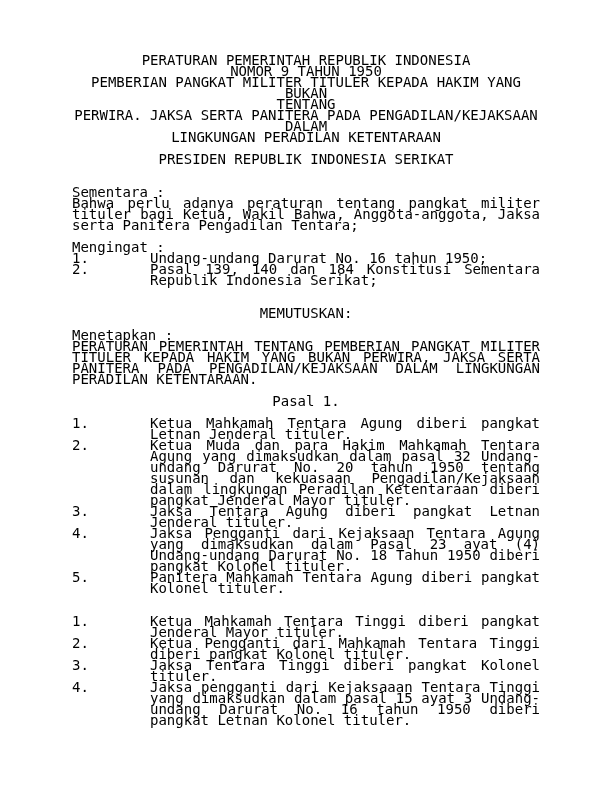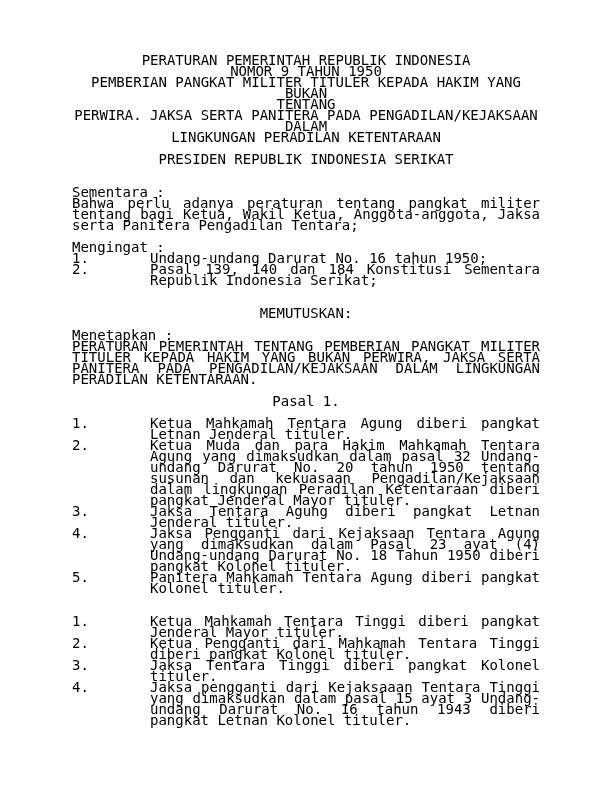--- a/index.html
+++ b/index.html
@@ -27,21 +27,21 @@
     <div>TENTANG</div>
     <div>PERWIRA. JAKSA SERTA PANITERA PADA PENGADILAN/KEJAKSAAN DALAM</div>
     <div>LINGKUNGAN PERADILAN KETENTARAAN</div>
   </div>
   <div class="gap"></div>
   <div class="center">PRESIDEN REPUBLIK INDONESIA SERIKAT</div>
   <div class="gap"></div>
     <div class="gap"></div>
 
   <div>Sementara :</div>
-  <div class="just">Bahwa perlu adanya peraturan tentang pangkat militer tentang bagi Ketua, Wakil Ketua, Anggota-anggota, Jaksa serta Panitera Pengadilan Tentara;</div>
+  <div class="just">Bahwa perlu adanya peraturan tentang pangkat militer tituler bagi Ketua, Wakil Bahwa, Anggota-anggota, Jaksa serta Panitera Pengadilan Tentara;</div>
   <div class="gap"></div>
 
   <div>Mengingat :</div>
   <div class="item">
     <span class="num">1.</span>
     <span class="txt">Undang-undang Darurat No. 16 tahun 1950;</span>
   </div>
   <div class="item">
     <span class="num">2.</span>
     <span class="txt">Pasal 139, 140 dan 184 Konstitusi Sementara Republik Indonesia Serikat;</span>
@@ -88,15 +88,15 @@
   <div class="item">
     <span class="num">2.</span>
     <span class="txt">Ketua Pengganti dari Mahkamah Tentara Tinggi diberi pangkat Kolonel tituler.</span>
   </div>
   <div class="item">
     <span class="num">3.</span>
     <span class="txt">Jaksa Tentara Tinggi diberi pangkat Kolonel tituler.</span>
   </div>
   <div class="item">
     <span class="num">4.</span>
-    <span class="txt">Jaksa pengganti dari Kejaksaaan Tentara Tinggi yang dimaksudkan dalam pasal 15 ayat 3 Undang-undang Darurat No. 16 tahun 1943 diberi pangkat Letnan Kolonel tituler.</span>
+    <span class="txt">Jaksa pengganti dari Kejaksaaan Tentara Tinggi yang dimaksudkan dalam pasal 15 ayat 3 Undang-undang Darurat No. 16 tahun 1950 diberi pangkat Letnan Kolonel tituler.</span>
   </div>
 </div>
 
 </body></html>

